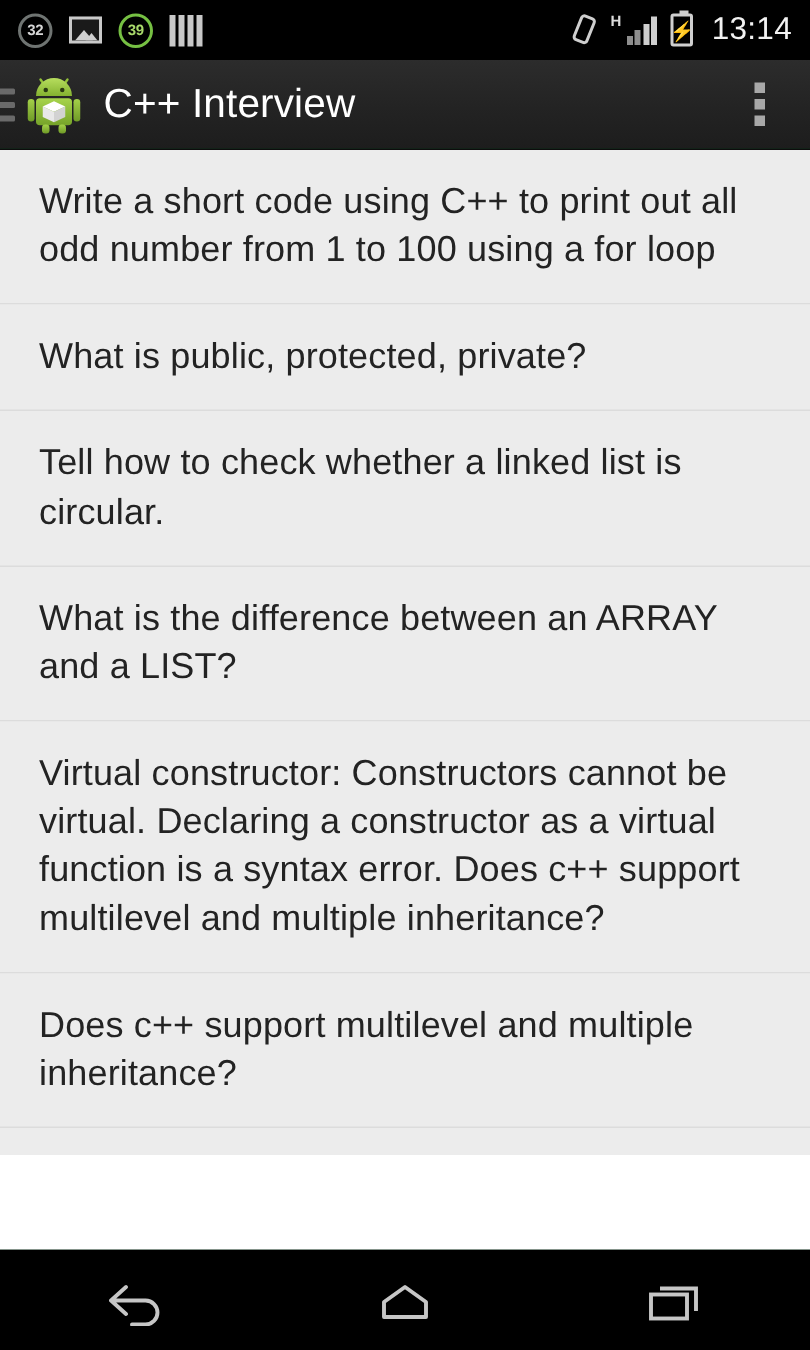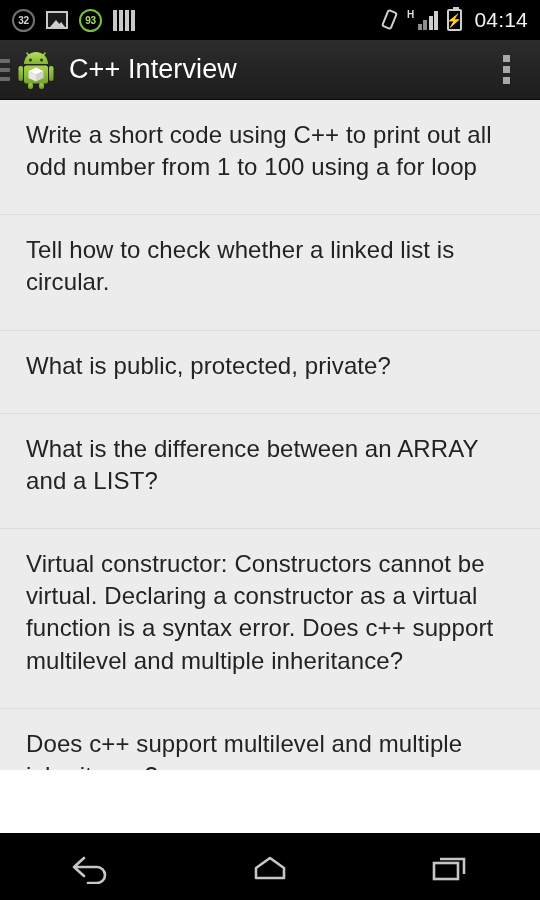--- a/index.html
+++ b/index.html
@@ -147,21 +147,21 @@
     background:#ffffff;
     position:relative;
     overflow:hidden;
   }
   .list {
     background:#ececec;
     height:670px;
     overflow:hidden;
   }
   .list-item {
-    padding:19px 22px 31px 26px;
+    padding:19px 22px 19px 26px;
     border-bottom:1px solid #dcdcdc;
     background:#ececec;
   }
   .list-item:first-child { border-top:none; }
   .list-item-text {
     font-size:24px;
     line-height:1.34;
     color:#232323;
     letter-spacing:0.1px;
   }
@@ -182,21 +182,21 @@
 
 <div id="screen">
 
   <div class="status-bar">
     <div class="status-left">
       <div class="ic-badge">
         <span>32</span>
       </div>
       <div class="ic-image"></div>
       <div class="ic-badge green">
-        <span>93</span>
+        <span>39</span>
       </div>
       <div class="ic-bars">
         <i></i>
           <i></i>
           <i></i>
           <i></i>
       </div>
     </div>
     <div class="status-right">
       <div class="ic-vibrate">
@@ -205,21 +205,21 @@
       <div class="ic-signal">
         <span class="h">H</span>
         <i></i>
           <i></i>
           <i></i>
           <i></i>
       </div>
       <div class="ic-battery">
         <span>⚡</span>
       </div>
-      <div class="status-clock">04:14</div>
+      <div class="status-clock">13:14</div>
     </div>
   </div>
 
   <div class="action-bar">
     <div class="drawer-grip">
       <i></i>
         <i></i>
         <i></i>
     </div>
     <div class="app-icon">
@@ -268,24 +268,24 @@
         <i></i>
     </div>
   </div>
 
   <div class="list-wrap">
     <div class="list">
       <div class="list-item">
         <div class="list-item-text">Write a short code using C++ to print out all odd number from 1 to 100 using a for loop</div>
       </div>
       <div class="list-item">
+        <div class="list-item-text">What is public, protected, private?</div>
+      </div>
+      <div class="list-item">
         <div class="list-item-text">Tell how to check whether a linked list is circular.</div>
-      </div>
-      <div class="list-item">
-        <div class="list-item-text">What is public, protected, private?</div>
       </div>
       <div class="list-item">
         <div class="list-item-text">What is the difference between an ARRAY and a LIST?</div>
       </div>
       <div class="list-item">
         <div class="list-item-text">Virtual constructor: Constructors cannot be virtual. Declaring a constructor as a virtual function is a syntax error. Does c++ support multilevel and multiple inheritance?</div>
       </div>
       <div class="list-item">
         <div class="list-item-text">Does c++ support multilevel and multiple inheritance?</div>
       </div>

